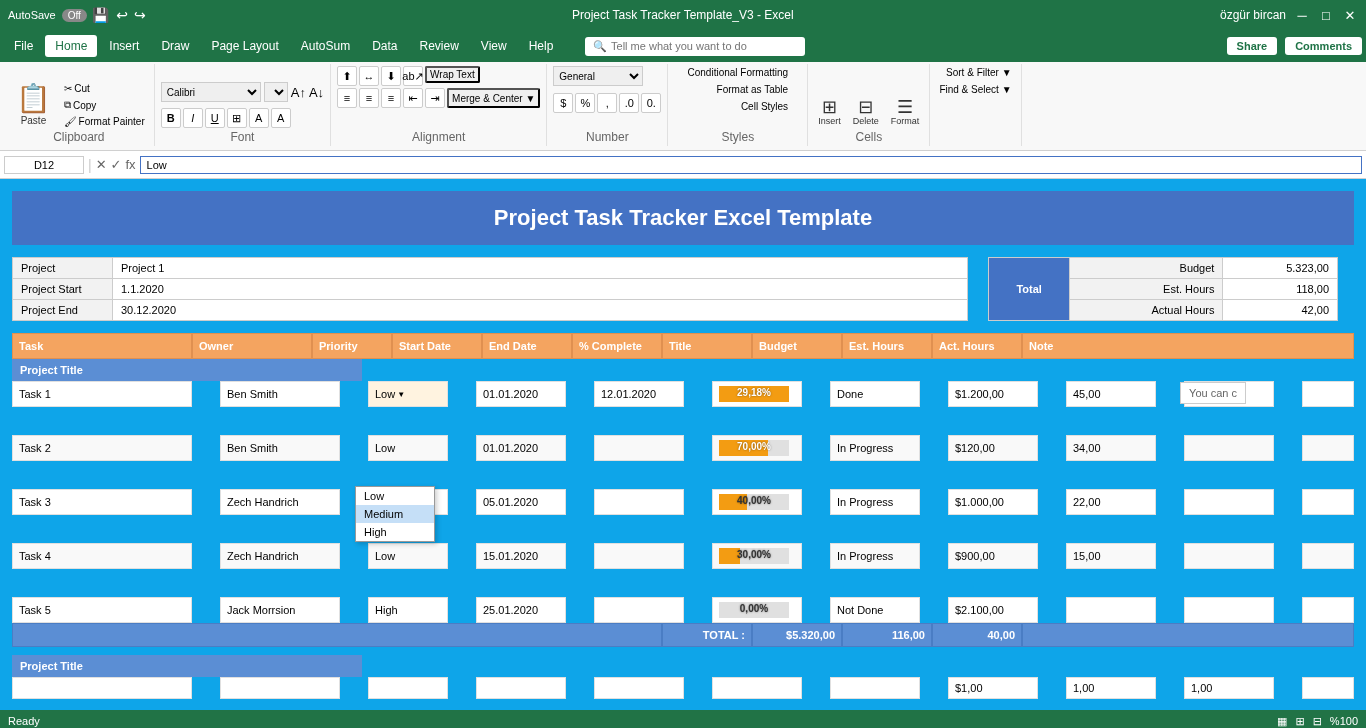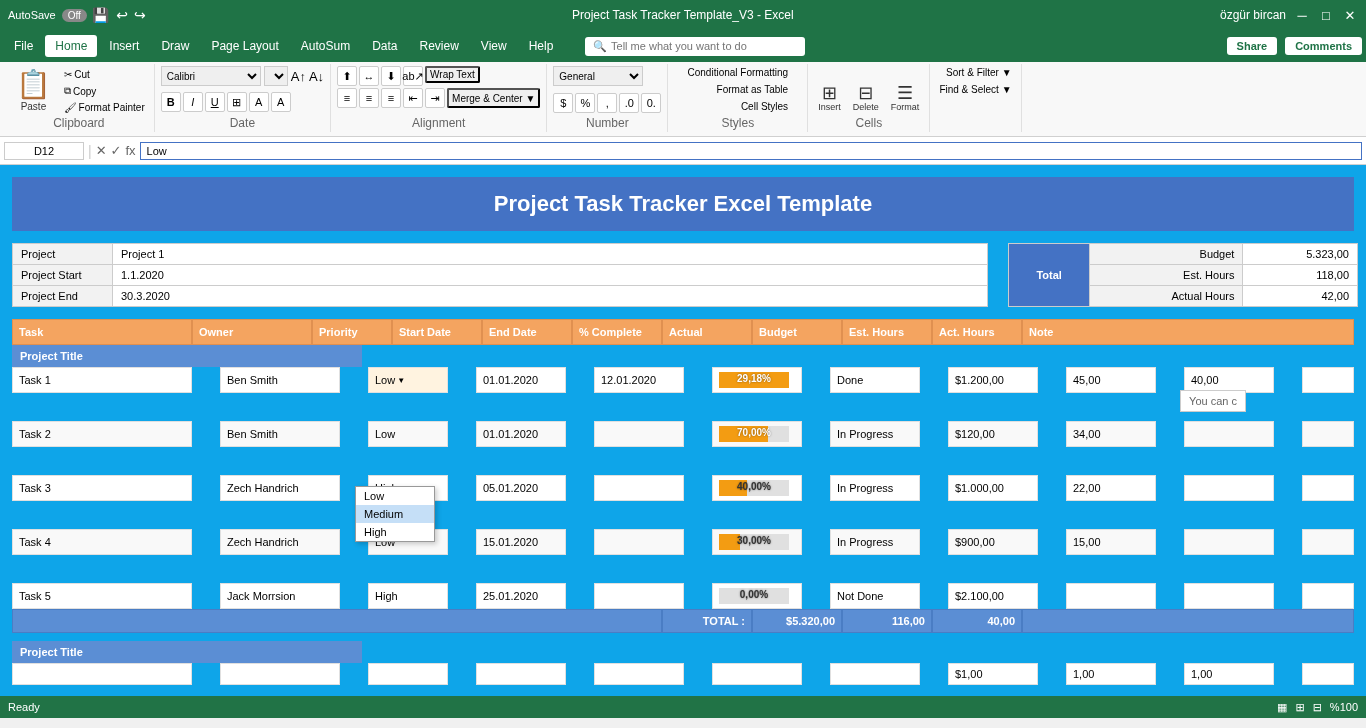--- a/index.html
+++ b/index.html
@@ -123,21 +123,21 @@
       padding: 1px;
       height: 20px;
     }
     .font-size-select {
       width: 24px;
       font-size: 12px;
       border: 1px solid #ccc;
       padding: 9px;
       height: 20px;
     }
-    .font-row { display: flex; gap: 3px; align-items: center; margin-bottom: 2px; }
+    .font-row { display: flex; gap: 3px; align-items: center; margin-bottom: 2px; margin-top: 16px; }
     .font-btns { display: flex; gap: 2px; }
     .fmt-btn {
       width: 20px; height: 20px;
       border: 1px solid #ccc;
       background: white;
       cursor: pointer;
       font-size: 11px;
       display: flex; align-items: center; justify-content: center;
       border-radius: 2px;
     }
@@ -217,21 +217,21 @@
       text-align: center;
       font-size: 22px;
       font-weight: bold;
       padding: 14px;
       margin: 8px 8px 12px 8px;
     }
 
     
     .info-section {
       display: flex;
-      margin: 0 4px 12px 8px;
+      margin: 0 24px 12px 8px;
       gap: 20px;
     }
     .info-left { flex: 1; }
     .info-right { width: 350px; }
     .info-table { border-collapse: collapse; width: 100%; }
     .info-table td {
       border: 1px solid #ccc;
       padding: 4px 8px;
       background: white;
       font-size: 11px;
@@ -341,21 +341,21 @@
       width: 80px;
     }
     .dropdown-item {
       padding: 3px 8px;
       cursor: pointer;
     }
     .dropdown-item.selected { background: #c5dff7; }
     .you-can-note {
       position: absolute;
       right: 120px;
-      top: 390px;
+      top: 382px;
       background: white;
       border: 1px solid #ccc;
       padding: 4px 8px;
       font-size: 11px;
       color: #666;
       white-space: nowrap;
     }
 
     .wrap-text-area { display: flex; flex-direction: column; align-items: center; }
 
@@ -451,21 +451,21 @@
             <i>I</i>
           </button>
         <button class="fmt-btn">
             <u>U</u>
           </button>
         <button class="fmt-btn">⊞</button>
         <button class="fmt-btn">A<span style="border-bottom:3px solid #f0c000;display:block;height:3px;"></span></button>
         <button class="fmt-btn">A<span style="border-bottom:3px solid red;display:block;height:3px;"></span></button>
       </div>
     </div>
-    <span class="ribbon-group-label">Date</span>
+    <span class="ribbon-group-label">Font</span>
   </div>
 
   <div class="ribbon-group" style="min-width:130px;">
     <div class="ribbon-group-content" style="flex-direction:column;align-items:flex-start;">
       <div class="align-rows">
         <div class="align-row">
           <button class="fmt-btn">⬆</button>
           <button class="fmt-btn">↔</button>
           <button class="fmt-btn">⬇</button>
           <button class="fmt-btn">ab↗</button>
@@ -561,21 +561,21 @@
                 <tr>
               <td>Project</td>
               <td>Project 1</td>
             </tr>
             <tr>
               <td>Project Start</td>
               <td>1.1.2020</td>
             </tr>
             <tr>
               <td>Project End</td>
-              <td>30.3.2020</td>
+              <td>30.12.2020</td>
             </tr>
           </tbody>
             </table>
         </div>
         <div class="info-right">
           <table class="budget-table">
             <tbody>
                 <tr>
               <td class="budget-label-cell" rowspan="3">Total</td>
               <td class="label">Budget</td>
@@ -594,21 +594,21 @@
         </div>
       </div>
 
       <div class="task-header">
         <div>Task</div>
         <div>Owner</div>
         <div>Priority</div>
         <div>Start Date</div>
         <div>End Date</div>
         <div>% Complete</div>
-        <div>Actual</div>
+        <div>Title</div>
         <div>Budget</div>
         <div>Est. Hours</div>
         <div>Act. Hours</div>
         <div>Note</div>
       </div>
 
       <div class="project-section">
         <div class="project-title-row">Project Title</div>
 
         <div class="task-grid">

